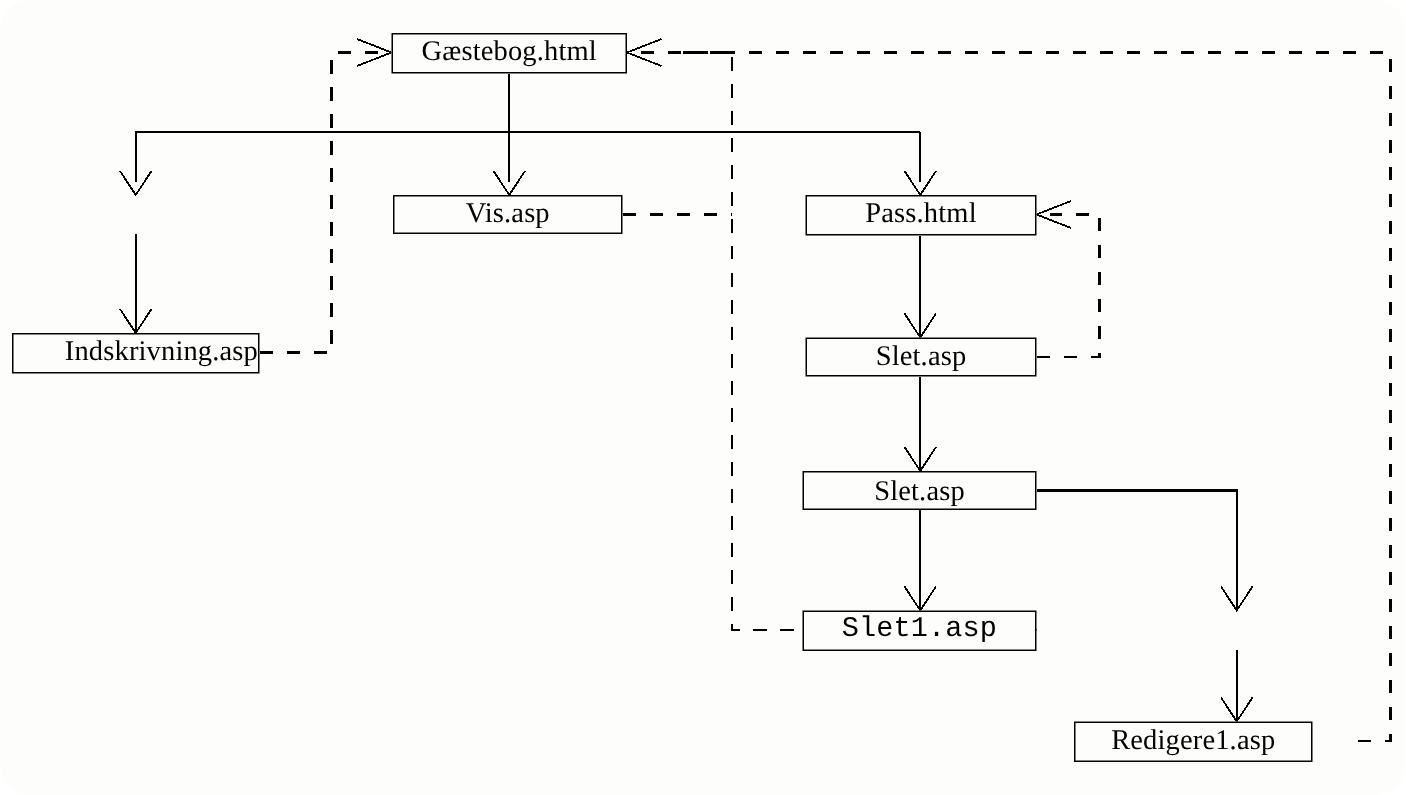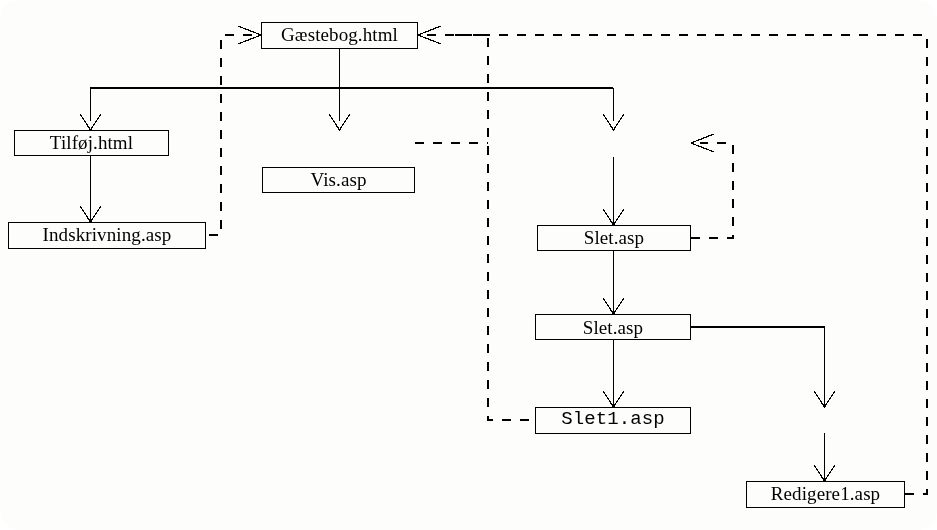--- a/index.html
+++ b/index.html
@@ -107,43 +107,43 @@
     <polyline class="arrowline" points="441,26 418,35 441,44"></polyline>
 
     <polyline class="arrowline" points="714,134 691,143 714,152"></polyline>
 
   </svg>
 
   <div class="node" style="left:261px; top:22px;  width:157px; height:27px;">
     <span class="node-label">Gæstebog.html</span>
   </div>
 
-  <div class="node" style="left:14px; top:130px; width:155px; height:26px;">
-    <span class="node-label">Tilføj.html</span>
-  </div>
 
-  <div class="node" style="left:262px; top:130px; width:153px; height:26px;margin-top:37px;">
+  <div class="node" style="left:262px; top:130px; width:153px; height:26px;">
     <span class="node-label">Vis.asp</span>
   </div>
 
+  <div class="node" style="left:537px; top:130px; width:154px; height:27px;">
+    <span class="node-label">Pass.html</span>
+  </div>
 
-  <div class="node" style="left:8px; top:222px; width:198px; height:27px;">
+  <div class="node" style="left:8px; top:222px; width:165px; height:27px;justify-content:flex-end;">
     <span class="node-label">Indskrivning.asp</span>
   </div>
 
   <div class="node" style="left:537px; top:225px; width:154px; height:26px;">
     <span class="node-label">Slet.asp</span>
   </div>
 
   <div class="node" style="left:535px; top:314px; width:156px; height:26px;align-items:flex-end;">
     <span class="node-label">Slet.asp</span>
   </div>
 
   <div class="node" style="left:535px; top:407px; width:156px; height:27px;font-family:Liberation Mono, monospace;">
     <span class="node-label">Slet1.asp</span>
   </div>
 
 
-  <div class="node" style="left:746px; top:481px; width:159px; height:27px;">
+  <div class="node" style="left:716px; top:481px; width:159px; height:27px;">
     <span class="node-label">Redigere1.asp</span>
   </div>
 
 </div>
 
 </body></html>

